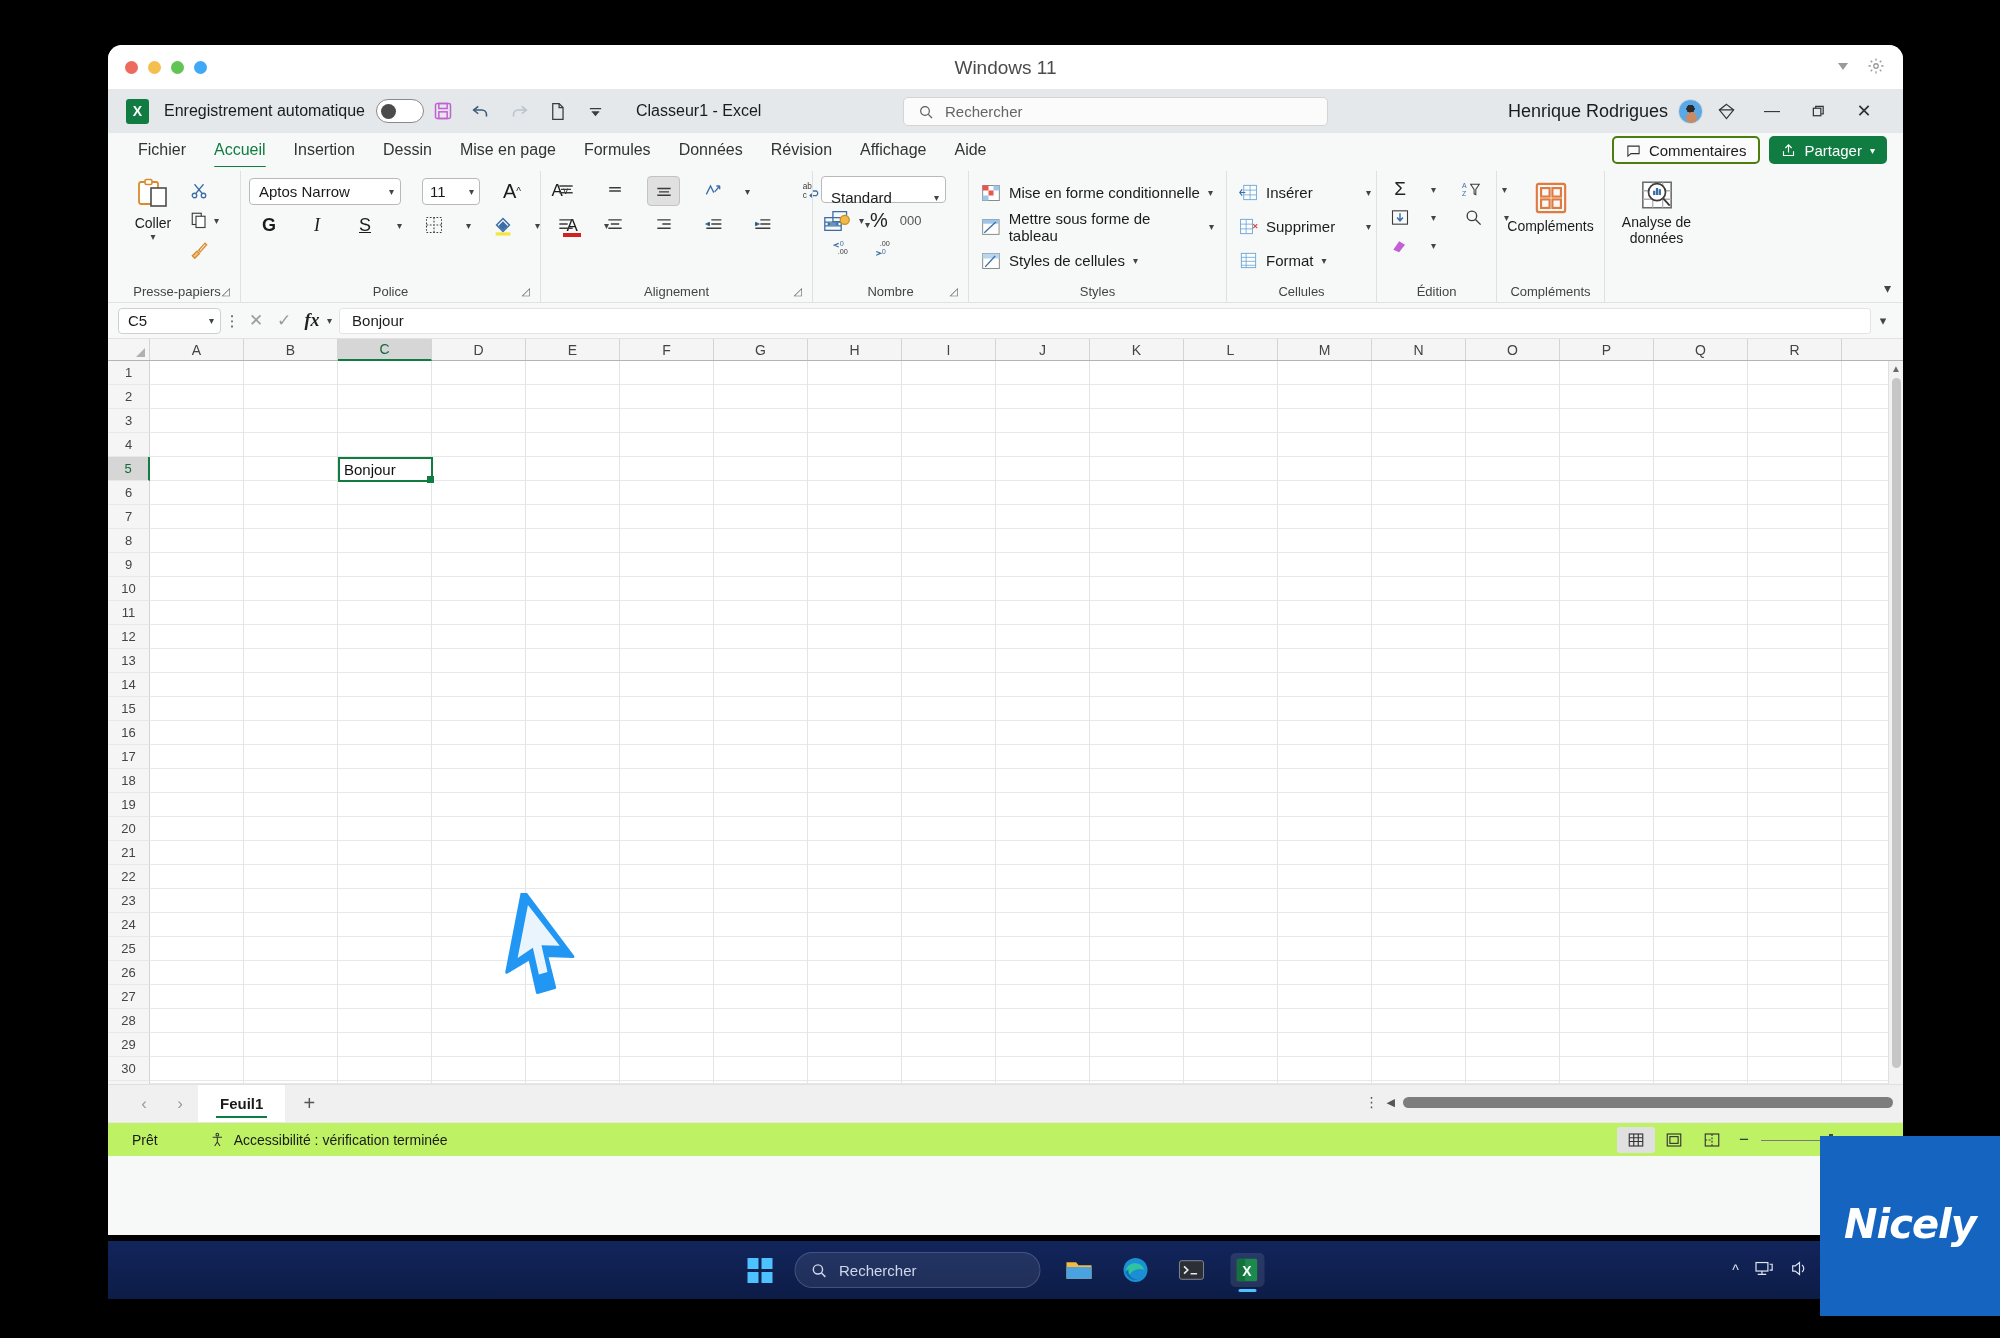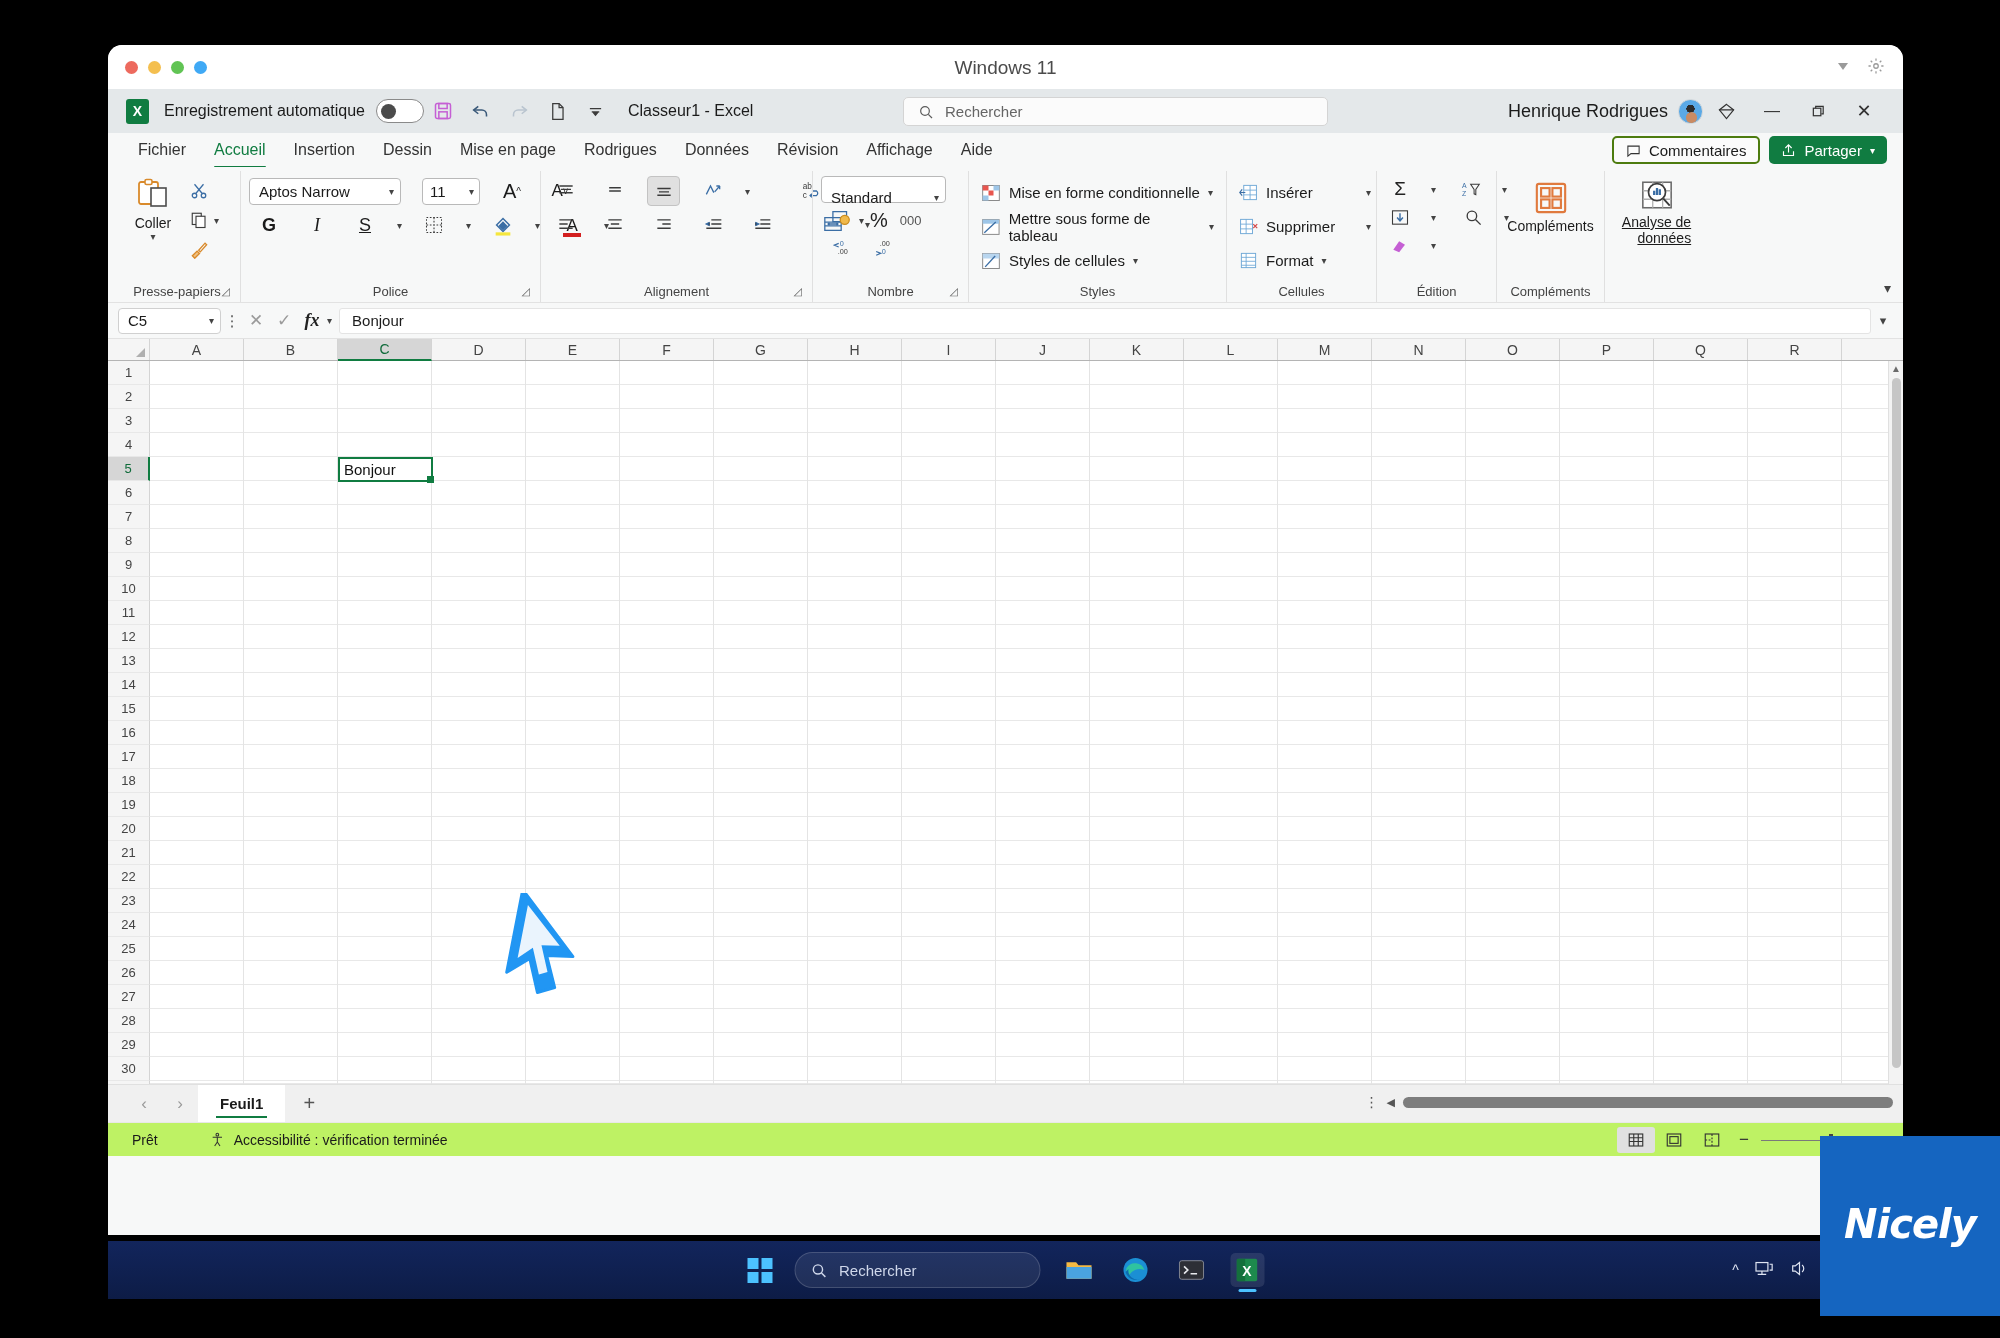--- a/index.html
+++ b/index.html
@@ -56,21 +56,21 @@
   #autosave-label { font-size: 16px; color: #1b1b1b; margin-left: 15px; }
   #autosave-toggle {
     margin-left: 11px; width: 48px; height: 24px; border-radius: 12px;
     background: #fff; border: 1px solid #8a8a8a; position: relative;
   }
   #autosave-toggle::after {
     content: ""; position: absolute; left: 4px; top: 4px; width: 15px; height: 15px;
     border-radius: 50%; background: #4b4b4b;
   }
   .qat-btn { width: 38px; height: 34px; display: flex; align-items: center; justify-content: center; }
-  #doc-title { font-size: 16px; color: #1b1b1b; margin-left: 14px; white-space: nowrap; }
+  #doc-title { font-size: 16px; color: #1b1b1b; margin-left: 22px; white-space: nowrap; }
   #search-wrap {
     position: absolute; left: 795px; top: 8px; width: 425px; height: 29px;
     background: #fbfbfb; border: 1px solid #d4d4d4; border-radius: 5px;
     display: flex; align-items: center; padding-left: 14px; gap: 11px;
   }
   #search-placeholder { font-size: 15px; color: #656565; }
   #qat-right { position: absolute; right: 16px; top: 0; height: 44px; display: flex; align-items: center; gap: 0; }
   #user-name { font-size: 18px; color: #1b1b1b; margin-right: 10px; }
   #avatar {
     width: 25px; height: 25px; border-radius: 50%;
@@ -377,21 +377,21 @@
           <div class="win-btn" style="font-size:18px;">✕</div>
         </div>
       </div>
 
       <div id="tabs-row">
         <div class="tab">Fichier</div>
         <div class="tab active">Accueil</div>
         <div class="tab">Insertion</div>
         <div class="tab">Dessin</div>
         <div class="tab">Mise en page</div>
-        <div class="tab">Rodrigues</div>
+        <div class="tab">Formules</div>
         <div class="tab">Données</div>
         <div class="tab">Révision</div>
         <div class="tab">Affichage</div>
         <div class="tab">Aide</div>
 
         <div id="tabs-right">
           <div id="comments-btn">
             <svg width="15" height="15" viewBox="0 0 24 24" fill="none" stroke="#333" stroke-width="1.7">
               <path d="M3 5h18v12H8l-5 4z"></path>
             </svg>
@@ -755,21 +755,21 @@
         <div class="rgroup" style="width:104px;">
           <div class="rgroup-body" style="justify-content:center; padding-top:6px;">
             <div class="big-btn" style="width:96px;">
               <svg width="34" height="32" viewBox="0 0 24 22">
                 <rect x="2" y="2" width="20" height="18" fill="#fff" stroke="#6b6b6b" stroke-width="1.1"></rect>
                 <path d="M2 8h20M2 14h20M9 2v18M16 2v18" stroke="#b0b0b0" stroke-width="0.9"></path>
                 <circle cx="12" cy="9" r="6" fill="#fff" stroke="#3b3b3b" stroke-width="1.2"></circle>
                 <path d="M10 11 v-3 M12 11 v-5 M14 11 v-4" stroke="#3b6ea5" stroke-width="1.6"></path>
                 <path d="M16.5 13.5 L21 18.5" stroke="#3b3b3b" stroke-width="1.3"></path>
               </svg>
-              <span class="lbl" style="line-height:1.15;text-align:right;text-decoration:underline;">
+              <span class="lbl" style="line-height:1.15;text-align:center;">
                 <span>Analyse de</span><br><span>données</span>
               </span>
             </div>
           </div>
           <div class="rgroup-label"></div>
         </div>
 
         <div id="ribbon-collapse">▾</div>
       </div>
 

